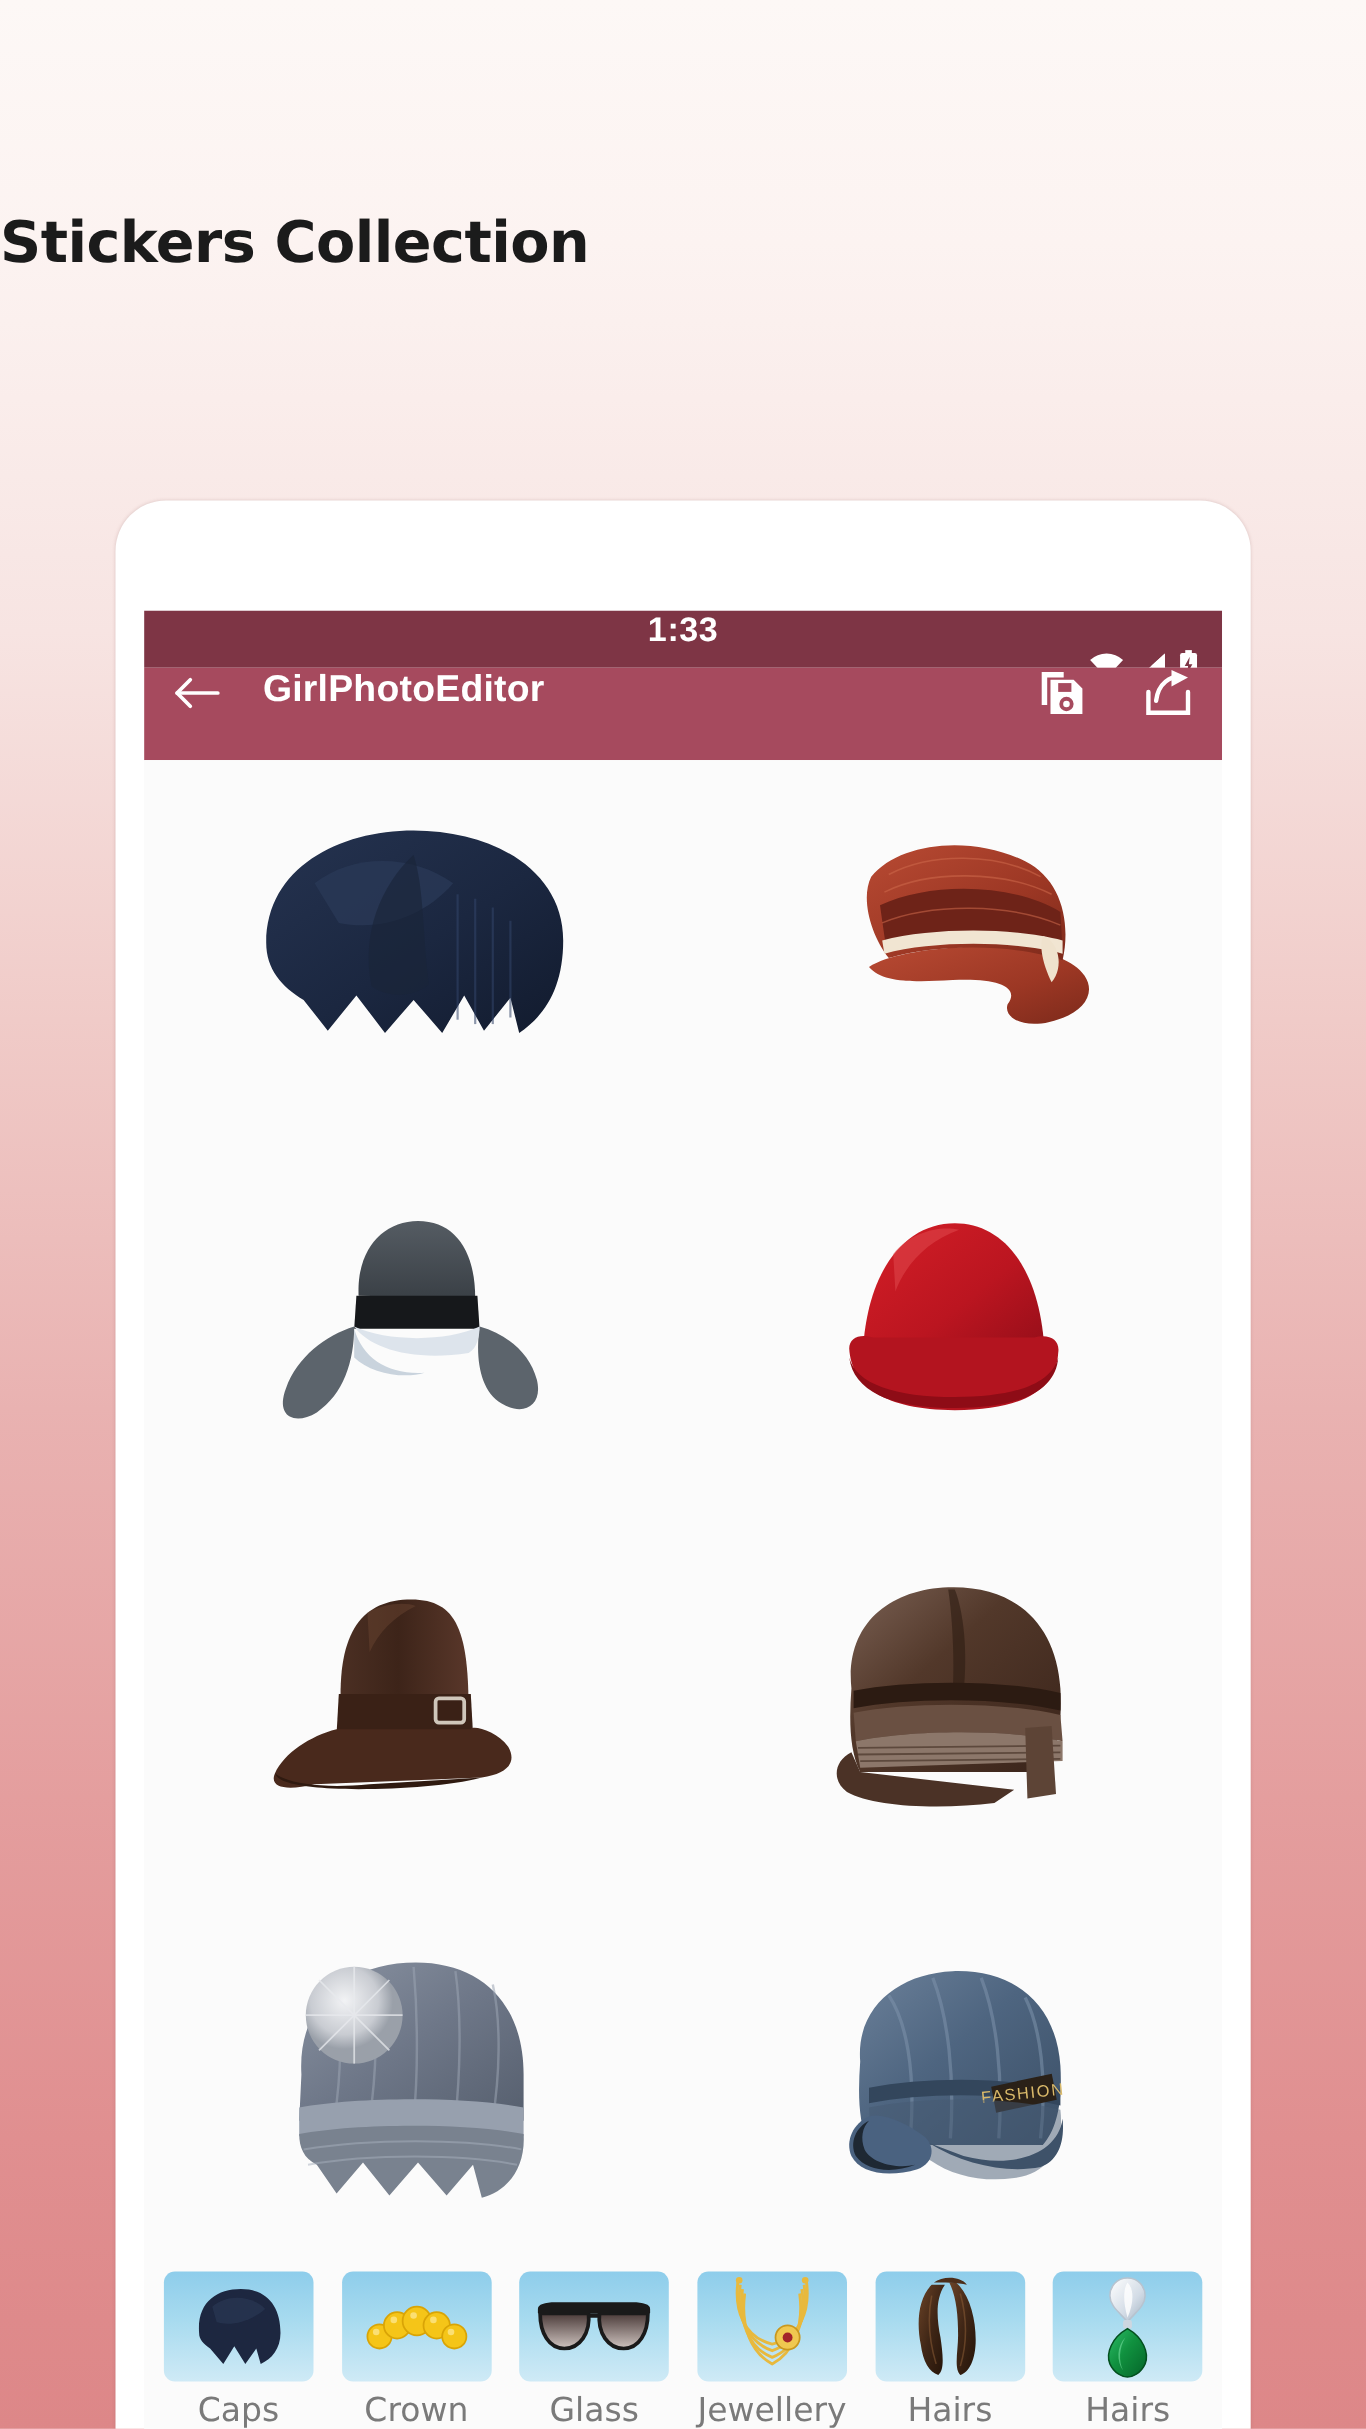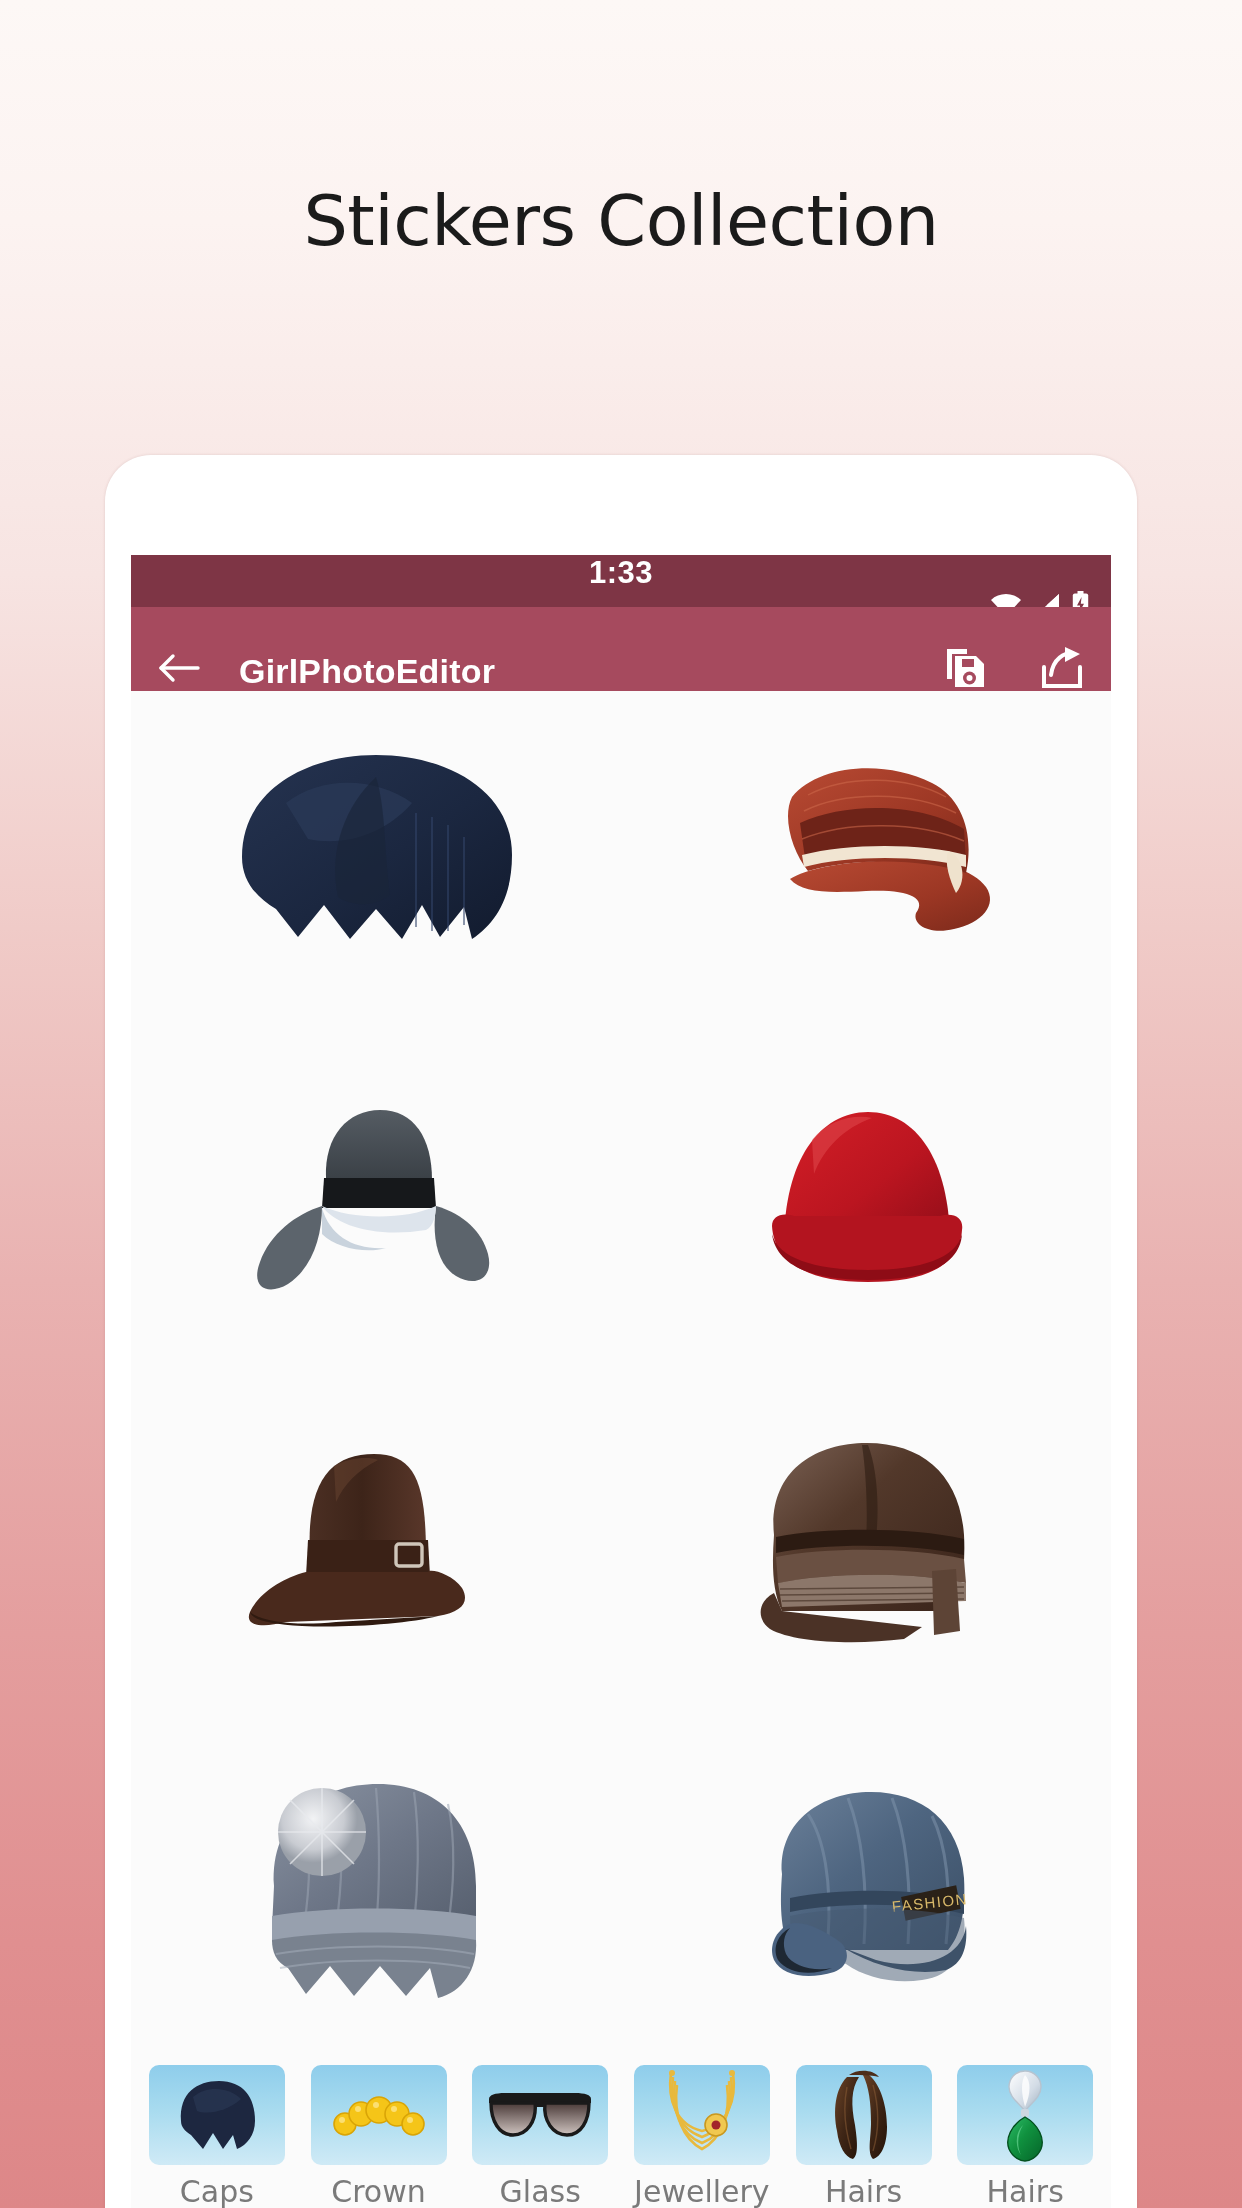--- a/index.html
+++ b/index.html
@@ -5,23 +5,23 @@
   html,body{margin:0;padding:0;}
   body{
     width:1242px;height:2208px;overflow:hidden;
     font-family:"Liberation Sans",sans-serif;
     background:linear-gradient(180deg,#fdf8f6 0%,#fcf3f1 10%,#f7e4e2 26%,#f0cbc8 42%,#e9b2b1 58%,#e49e9e 74%,#e08f90 88%,#dd8788 100%);
     position:relative;
   }
   
   .promo-title{
     position:absolute;left:0;top:183px;width:1242px;
-    text-align:center;
-    font-size:70px;line-height:76px;
-    font-weight:400;color:#1b1b1b;
+    text-align:left;
+    font-size:52px;line-height:76px;
+    font-weight:700;color:#1b1b1b;
     letter-spacing:-0.5px;
     font-family:"DejaVu Sans",sans-serif;
   }
   
   .phone{
     position:absolute;left:105px;top:455px;
     width:1032px;height:1760px;
     background:#ffffff;
     border-radius:46px 46px 0 0;
     box-shadow:0 0 3px rgba(120,70,70,.18);
@@ -43,21 +43,21 @@
     flex-direction:column;
   }
   .status-time{font-size:31px;font-weight:600;letter-spacing:.5px;}
   .status-icons{margin-left:auto;display:flex;align-items:flex-end;gap:11px;}
   .ic-wifi{width:32px;height:24px;position:relative;}
   .ic-wifi svg,.ic-sig svg,.ic-bat svg{display:block;}
   
   .appbar{
     position:absolute;left:0;top:52px;width:980px;height:84px;
     background:#a64a5e;
-    display:flex;align-items:flex-end;
+    display:flex;align-items:flex-start;
     padding:0 26px;box-sizing:border-box;
   }
   .back-arrow{width:46px;height:46px;flex:0 0 auto;cursor:pointer;}
   .app-title{
     color:#ffffff;font-size:34px;font-weight:bold;
     margin-left:36px;letter-spacing:.2px;
   }
   .appbar-actions{margin-left:auto;display:flex;align-items:center;gap:50px;}
   .act-icon{width:46px;height:46px;cursor:pointer;}
   

